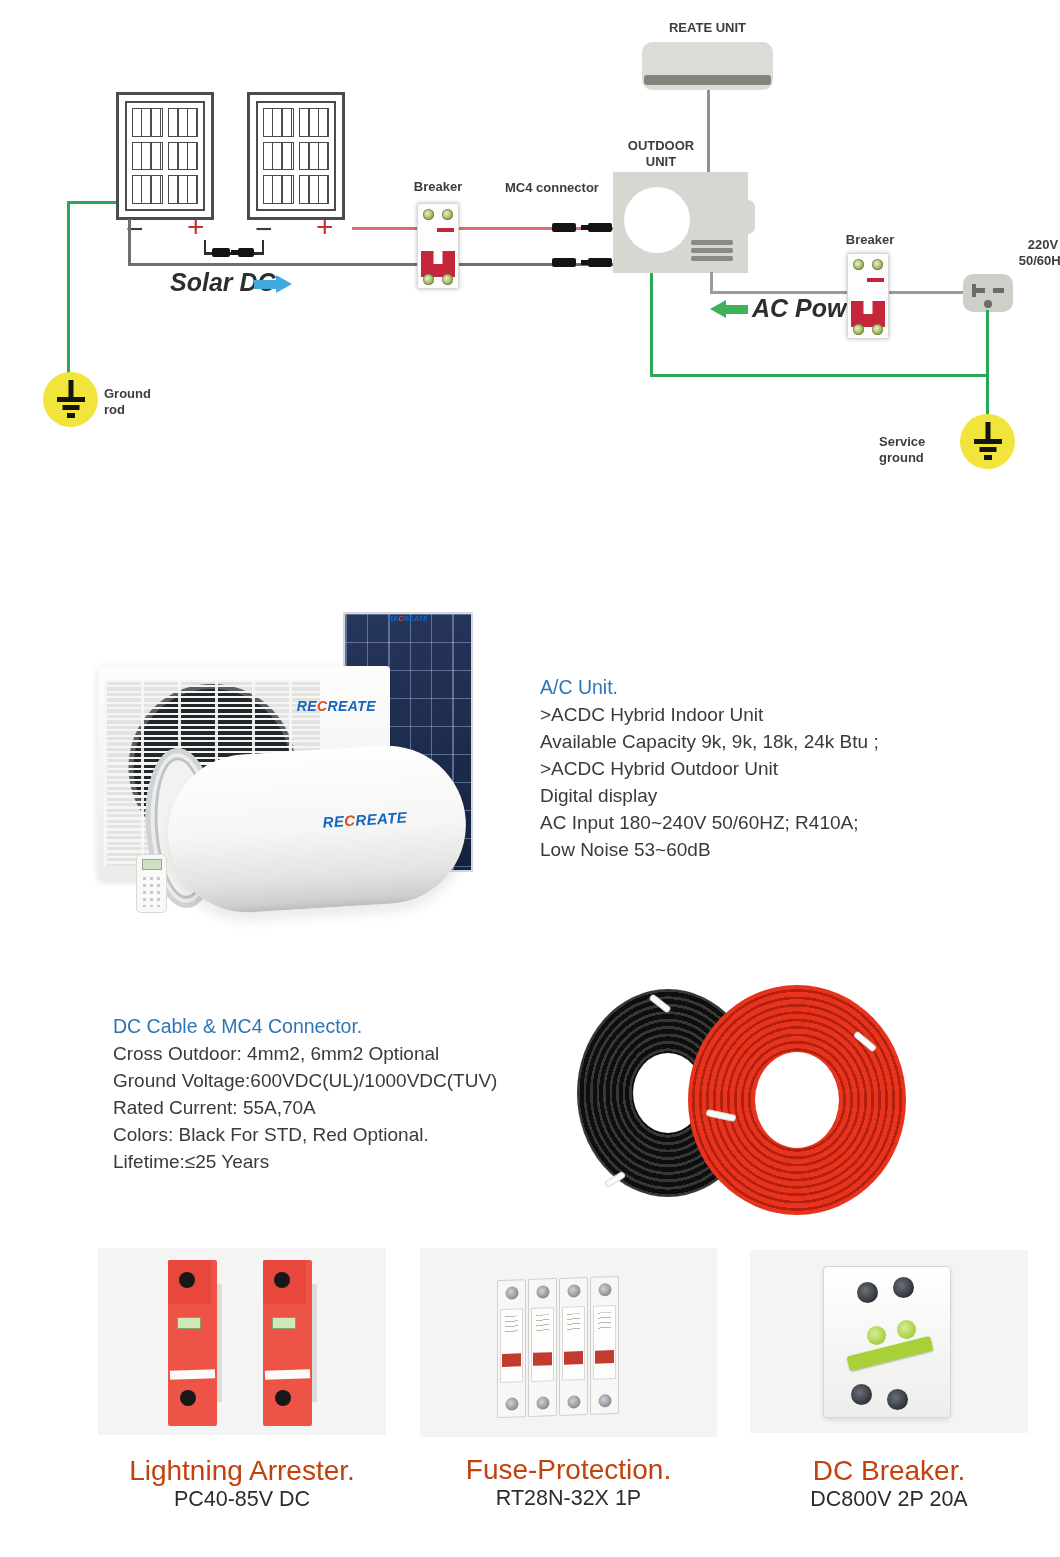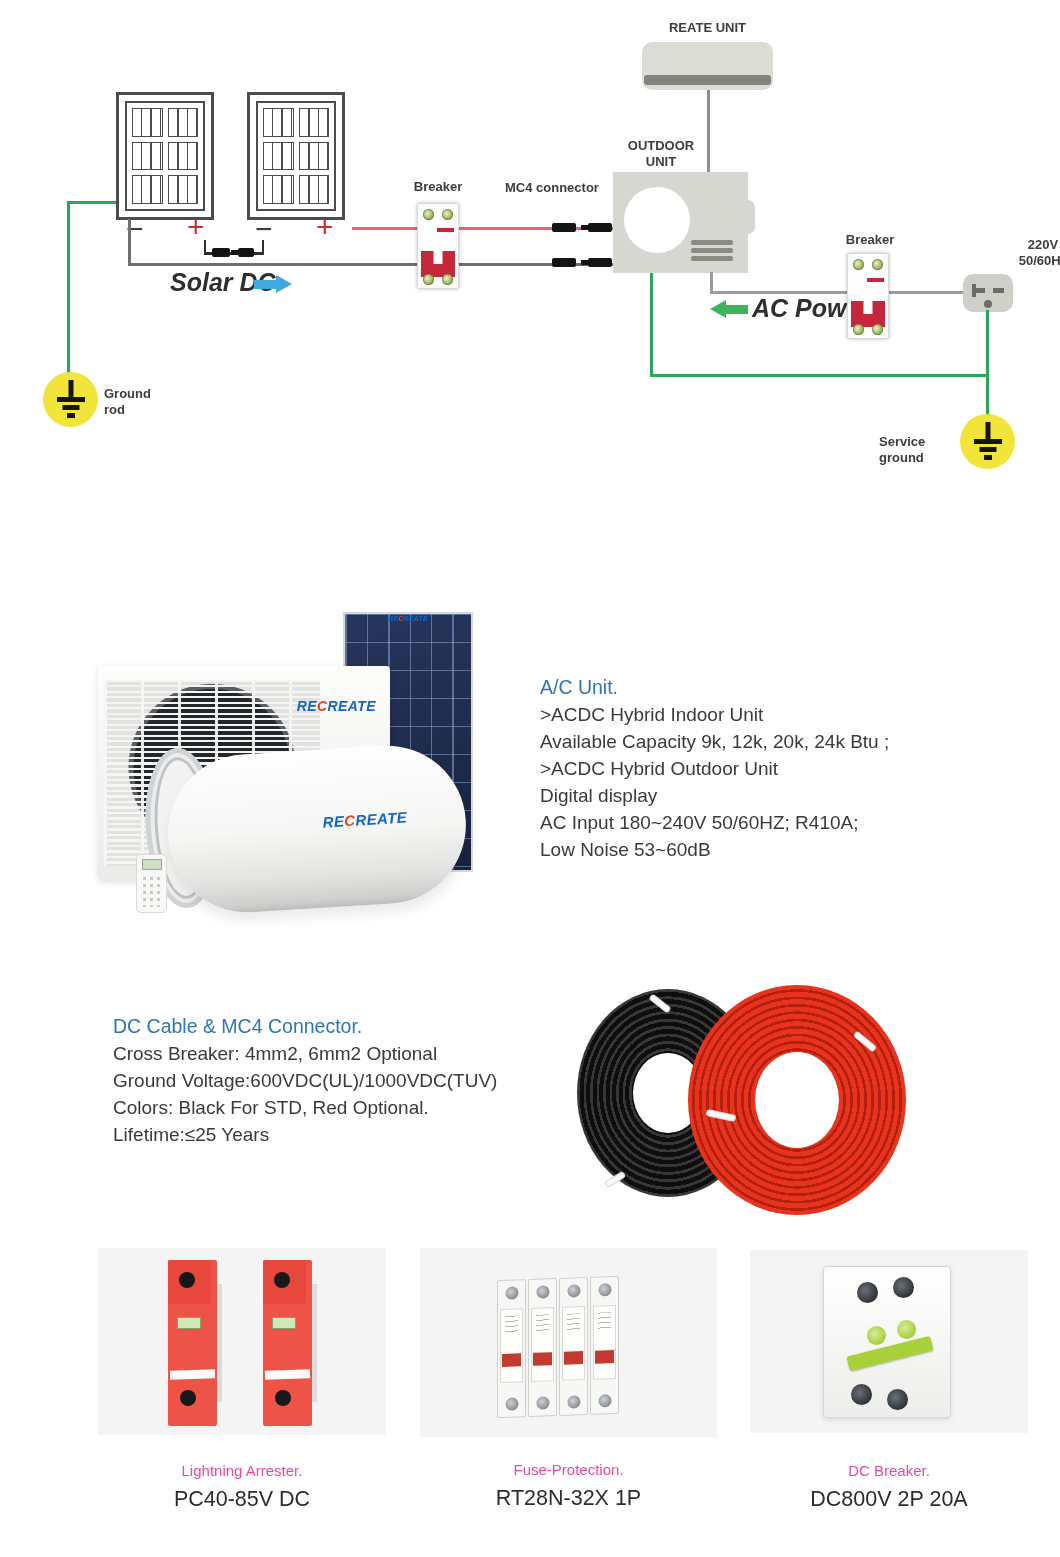--- a/index.html
+++ b/index.html
@@ -83,21 +83,21 @@
   
   .coil-black{position:absolute;left:577px;top:989px;width:182px;height:208px;border-radius:50%;
     background:repeating-radial-gradient(ellipse at 50% 50%,#0e0e0e 0 4px,#373737 4px 6.5px)}
   .coil-red{position:absolute;left:688px;top:985px;width:218px;height:230px;border-radius:50%;
     background:repeating-radial-gradient(ellipse at 50% 50%,#e8331d 0 4.5px,#b3200f 4.5px 7px)}
   .coil-hole{position:absolute;border-radius:50%;background:#fff}
   .tie{position:absolute;height:7px;background:#fafafa;border:1px solid #d8d8d8;border-radius:3px}
   
   .card{position:absolute;background:#f4f4f4}
   .caption{position:absolute;text-align:center}
-  .cap-head{font-size:15px;line-height:26px;color:#ec4899;white-space:nowrap}
+  .cap-head{font-size:28px;line-height:26px;color:#c2410c;white-space:nowrap}
   .cap-model{font-size:21.5px;line-height:27px;color:#2c2c2c;white-space:nowrap;margin-top:2px}
   
   .arrester{position:absolute;width:49px;height:166px}
   .arr-rail{position:absolute;right:-5px;top:24px;bottom:24px;width:9px;background:#dcdcda}
   .arr-body{position:absolute;inset:0;background:#ee5348;border-radius:2px}
   .arr-top{position:absolute;left:0;right:6px;top:0;height:44px;background:#e8473c;border-radius:2px}
   .arr-hole-t{position:absolute;left:11px;top:12px;width:16px;height:16px;border-radius:50%;background:#181818}
   .arr-win{position:absolute;left:9px;top:57px;width:24px;height:12px;background:#cfe8b8;border:1px solid #8aa06a}
   .arr-band{position:absolute;left:2px;right:2px;top:110px;height:9px;background:#fbfbfa;transform:rotate(-2deg)}
   .arr-hole-b{position:absolute;left:12px;top:130px;width:16px;height:16px;border-radius:50%;background:#181818}
@@ -273,33 +273,34 @@
     <div class="in-body">
       <div class="logo" style="position:absolute;left:155px;top:64px;font-size:15px"><span>RE</span><span class="c">C</span><span>REATE</span></div>
     </div>
     <div class="remote">
       <div class="remote-screen"></div>
     </div>
 
     <div class="abs" style="left:540px;top:674px">
       <div class="sec-head">A/C Unit.</div>
       <div class="body-line">&gt;ACDC Hybrid Indoor Unit</div>
-      <div class="body-line">Available Capacity 9k, 12k, 20k, 24k Btu ;</div>
+      <div class="body-line">Available Capacity 9k, 9k, 18k, 24k Btu ;</div>
       <div class="body-line">&gt;ACDC Hybrid Outdoor Unit</div>
       <div class="body-line">Digital display</div>
       <div class="body-line">AC Input 180~240V 50/60HZ; R410A;</div>
       <div class="body-line">Low Noise 53~60dB</div>
     </div>
   </div>
 
   <div>
     <div class="abs" style="left:113px;top:1013px">
       <div class="sec-head">DC Cable &amp; MC4 Connector.</div>
-      <div class="body-line">Cross Breaker: 4mm2, 6mm2 Optional</div>
+      <div class="body-line">Cross Outdoor: 4mm2, 6mm2 Optional</div>
       <div class="body-line">Ground Voltage:600VDC(UL)/1000VDC(TUV)</div>
+      <div class="body-line">Rated Current: 55A,70A</div>
       <div class="body-line">Colors: Black For STD, Red Optional.</div>
       <div class="body-line">Lifetime:≤25 Years</div>
     </div>
 
     <div class="coil-black"></div>
     <div class="coil-hole" style="left:633px;top:1053px;width:70px;height:80px"></div>
     <div class="tie" style="left:648px;top:1000px;width:24px;transform:rotate(38deg)"></div>
     <div class="tie" style="left:604px;top:1176px;width:22px;transform:rotate(-32deg)"></div>
     <div class="coil-red"></div>
     <div class="coil-hole" style="left:755px;top:1052px;width:84px;height:96px"></div>

